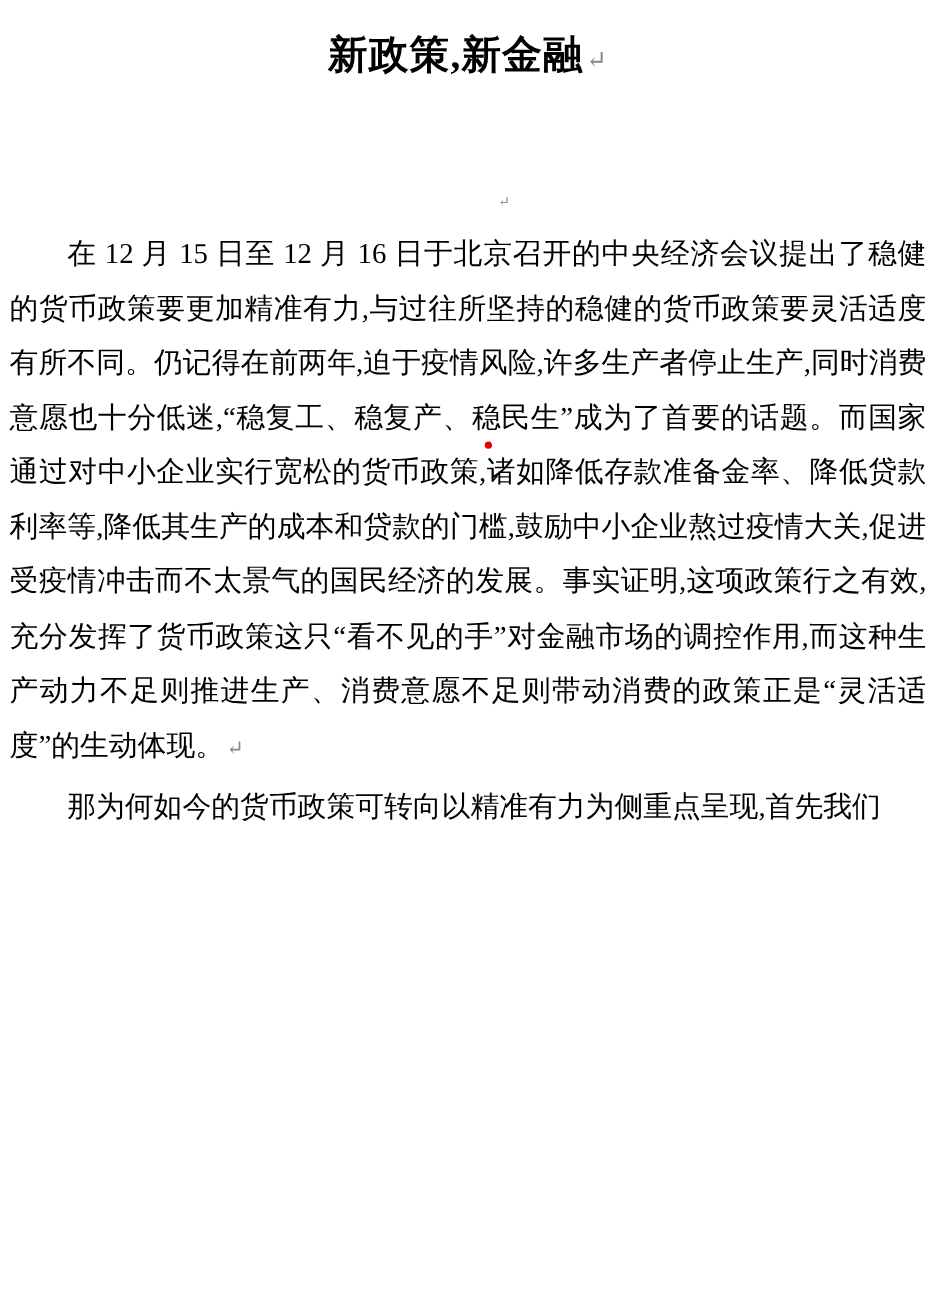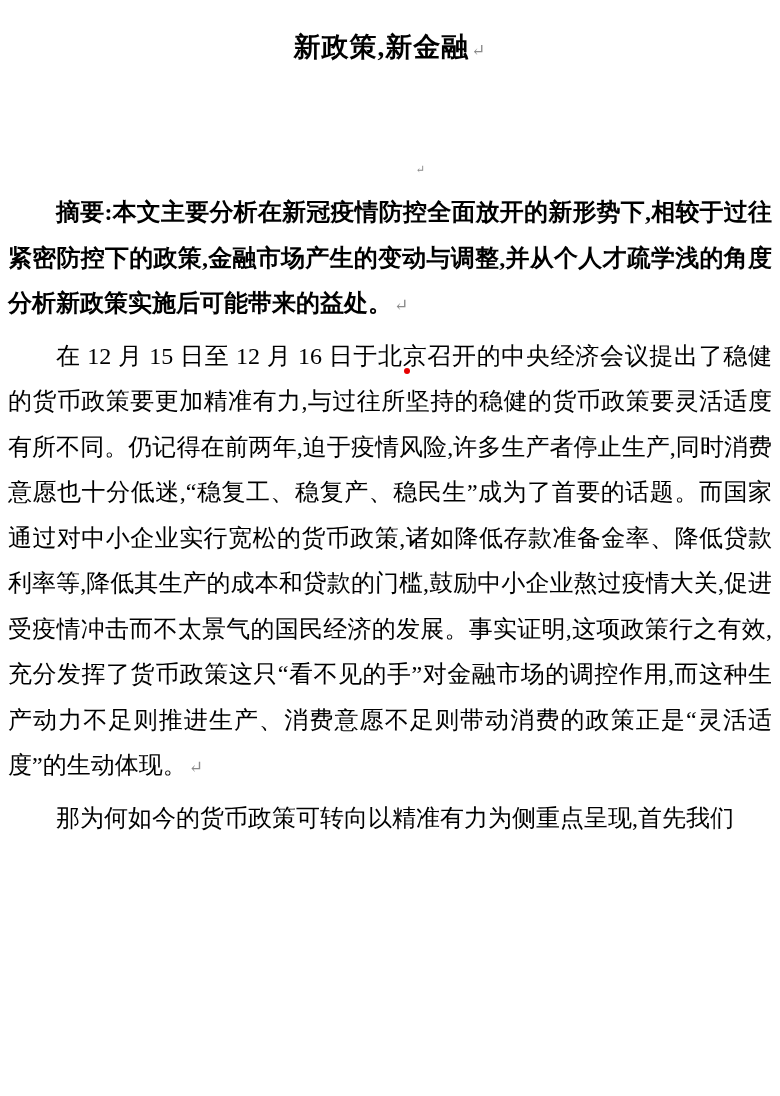--- a/index.html
+++ b/index.html
@@ -10,21 +10,21 @@
     background: #ffffff;
     overflow: hidden;
     font-family: "Liberation Serif", "DejaVu Serif", serif;
     color: #000000;
   }
   .doc-title {
     margin: 0;
     padding-top: 25px;
     height: 45px;
     line-height: 45px;
-    font-size: 27px;
+    font-size: 33px;
     font-weight: 700;
     text-align: center;
     letter-spacing: 1px;
     white-space: nowrap;
   }
   .empty-line {
     margin: 75px 0 0 0;
     height: 45px;
     line-height: 45px;
     text-align: center;
@@ -67,21 +67,20 @@
 <body>
 
 <div class="page">
 
   <h1 class="doc-title"><span>新政策,新金融</span><span class="pilcrow">↵</span></h1>
 
   <p class="empty-line"><span class="pilcrow">↵</span></p>
 
   <div class="doc-body">
 
-    <p class="para bold"><span>摘要:本文主要分析在新冠疫情防控全面放开的新形势下,相较于过往紧密防控下的政策,金融市场产生的变动与调整,并从个人才疏学浅的角度分析新政策实施后可能带来的益处。</span><span class="pilcrow">↵</span></p>
 
 
     <p class="para"><span>在 12 月 15 日至 12 月 16 日于北京召开的中央经济会议提出了稳健的货币政策要更加精准有力,与过往所坚持的稳健的货币政策要灵活适度有所不同。仍记得在前两年,迫于疫情风险,许多生产者停止生产,同时消费意愿也十分低迷,“稳复工、稳复产、稳民生”成为了首要的话题。而国家通过对中小企业实行宽松的货币政策,诸如降低存款准备金率、降低贷款利率等,降低其生产的成本和贷款的门槛,鼓励中小企业熬过疫情大关,促进受疫情冲击而不太景气的国民经济的发展。事实证明,这项政策行之有效,充分发挥了货币政策这只“看不见的手”对金融市场的调控作用,而这种生产动力不足则推进生产、消费意愿不足则带动消费的政策正是“灵活适度”的生动体现。</span><span class="pilcrow">↵</span></p>
 
     <p class="para"><span>那为何如今的货币政策可转向以精准有力为侧重点呈现,首先我们</span></p>
 
   </div>
 
   <div class="proof-dot" style="background: rgb(230, 0, 0);"></div>
 

